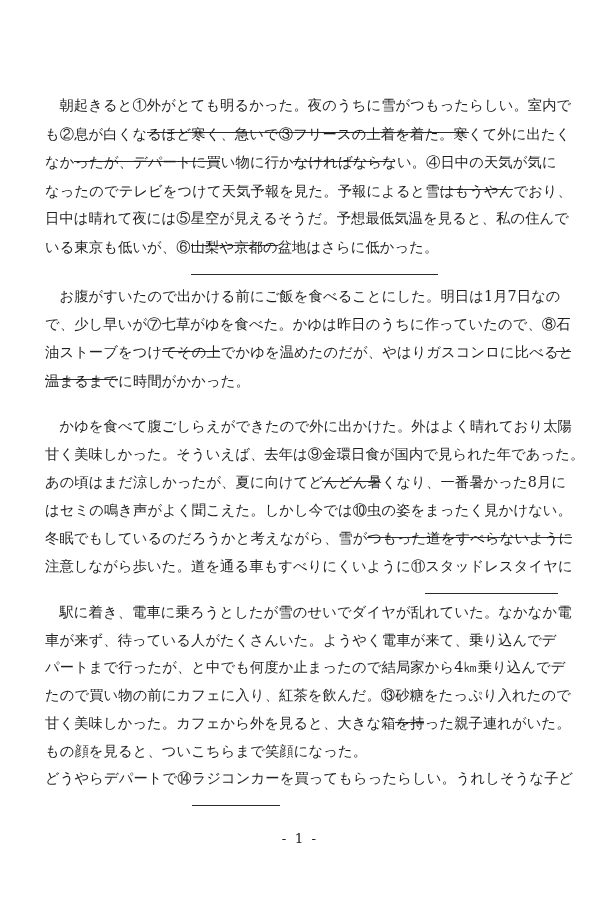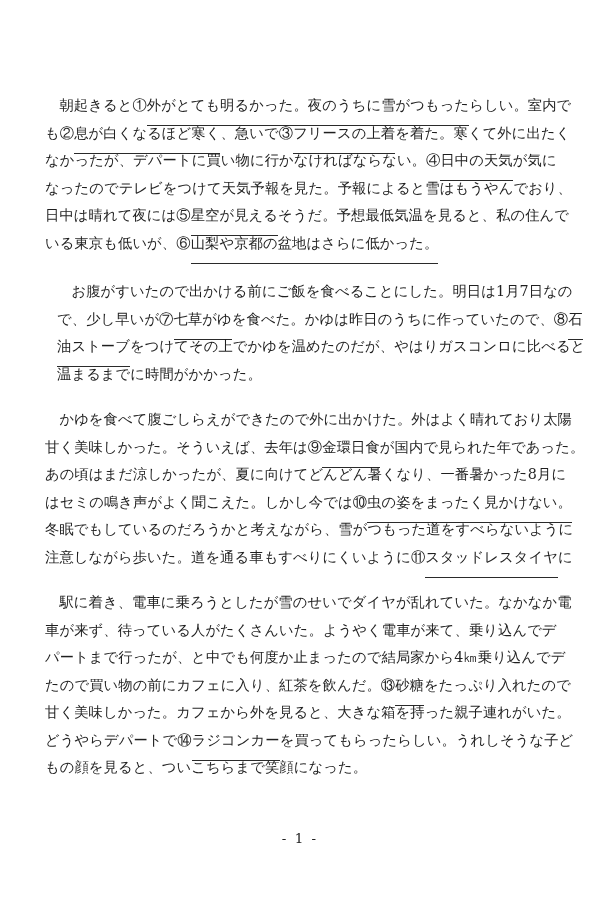--- a/index.html
+++ b/index.html
@@ -17,32 +17,33 @@
     color: #1f1f1f;
   }
   .doc {
     position: absolute;
     top: 92px;
     left: 45px;
     width: 522px;
   }
   .para { margin: 0 0 18px 0; }
   .para:nth-child(1) { margin-bottom: 21px; }
-  .para:nth-child(2) { margin-bottom: 18px; margin-left: 12px; }
+  .para:nth-child(2) { margin-bottom: 18px; }
   .para:nth-child(3) { }
   .line {
     font-size: 14.3px;
     line-height: 27.5px;
     white-space: pre;
     letter-spacing: 0.1px;
   }
   .seg { display: inline; }
   .u {
     border-bottom: 1.2px solid #2a2a2a;
-    padding-bottom: 12px;
+    padding-bottom: 18px;
+    font-family: Liberation Mono, monospace;
   }
   .footer {
     position: absolute;
     top: 830px;
     left: 0;
     width: 100%;
     text-align: center;
     font-size: 13.5px;
     line-height: 16px;
     letter-spacing: 2px;
@@ -75,18 +76,18 @@
         <div class="line"><span class="seg">はセミの鳴き声がよく聞こえた。しかし今では⑩</span><span class="seg u">虫の姿をまったく見かけない。</span></div>
         <div class="line"><span class="seg">冬眠でもしているのだろうかと考えながら、雪がつもった道をすべらないように</span></div>
         <div class="line"><span class="seg">注意しながら歩いた。道を通る車もすべりにくいように⑪</span><span class="seg u">スタッドレスタイヤ</span><span class="seg">に</span></div>
       </div>
       <div class="para">
         <div class="line"><span class="seg">　駅に着き、電車に乗ろうとしたが雪のせいでダイヤが乱れていた。なかなか電</span></div>
         <div class="line"><span class="seg">車が来ず、待っている人がたくさんいた。ようやく電車が来て、乗り込んでデ</span></div>
         <div class="line"><span class="seg">パートまで行ったが、と中でも何度か止まったので結局家から4㎞乗り込んでデ</span></div>
         <div class="line"><span class="seg">たので買い物の前にカフェに入り、紅茶を飲んだ。⑬</span><span class="seg u">砂糖</span><span class="seg">をたっぷり入れたので</span></div>
         <div class="line"><span class="seg">甘く美味しかった。カフェから外を見ると、大きな箱を持った親子連れがいた。</span></div>
+        <div class="line"><span class="seg">もの顔を見ると、ついこちらまで笑顔になった。</span></div>
         <div class="line"><span class="seg">どうやらデパートで⑭</span><span class="seg u">ラジコンカー</span><span class="seg">を買ってもらったらしい。うれしそうな子ど</span></div>
-        <div class="line"><span class="seg">もの顔を見ると、ついこちらまで笑顔になった。</span></div>
       </div>
     </div>
   <div class="footer">- 1 -</div>
 </div>
 
 </body></html>

